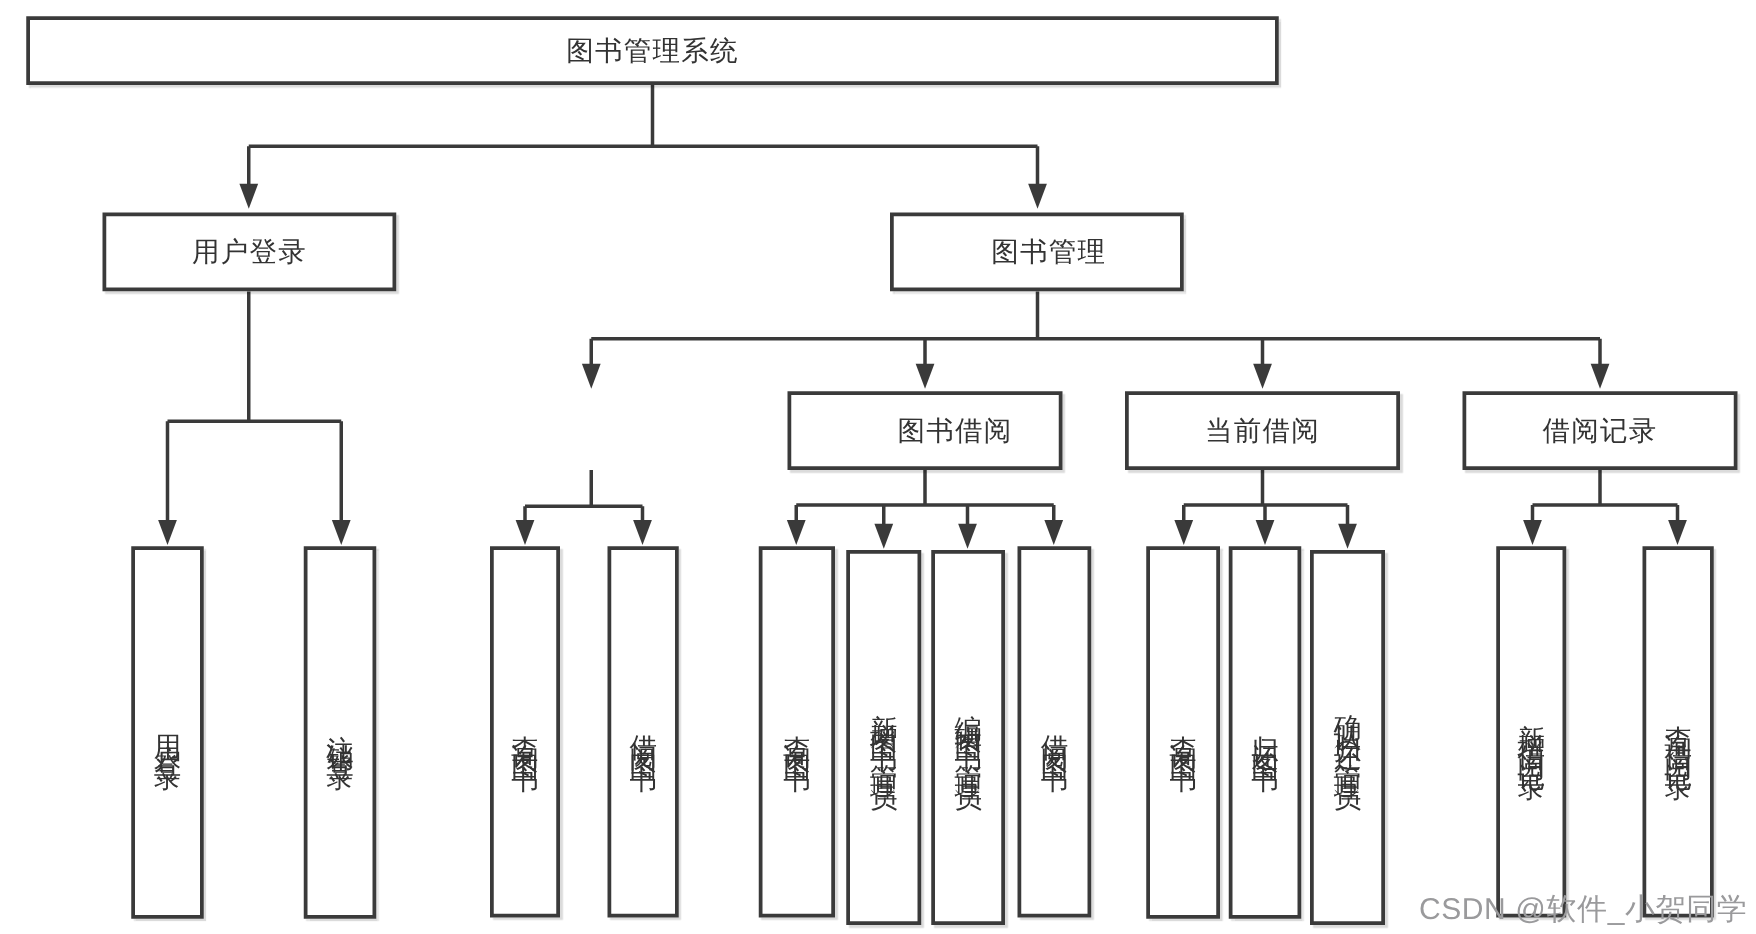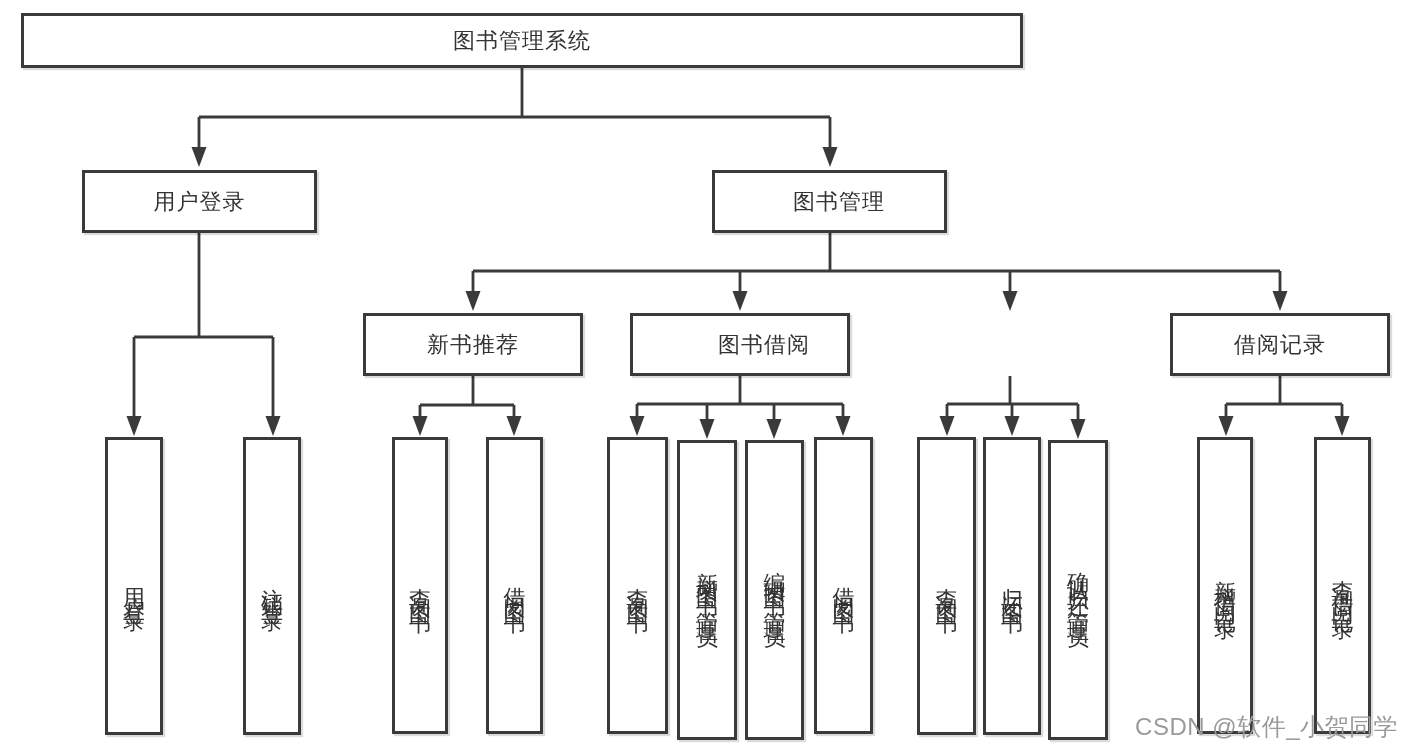--- a/index.html
+++ b/index.html
@@ -115,24 +115,24 @@
     <polygon points="1218.5,416 1233.5,416 1226,436"></polygon>
     <polygon points="1334.5,416 1349.5,416 1342,436"></polygon>
   </svg>
 
   <div class="hbox" style="left:21px; top:13px; width:1002px; height:55px;">图书管理系统</div>
 
   <div class="hbox" style="left:82px; top:170px; width:235px; height:63px;">用户登录</div>
 
   <div class="hbox" style="left:712px; top:170px; width:235px; height:63px;padding-left:19px;">图书管理</div>
 
-  <div class="hbox" style="left:363px; top:313px; width:220px; height:63px;">新书推荐</div>
 
   <div class="hbox" style="left:630px; top:313px; width:220px; height:63px;padding-left:48px;">图书借阅</div>
 
+  <div class="hbox" style="left:900px; top:313px; width:220px; height:63px;">当前借阅</div>
 
   <div class="hbox" style="left:1170px; top:313px; width:220px; height:63px;">借阅记录</div>
 
   <div class="vbox" style="left:105px; top:437px; width:58px; height:298px;">
     <span class="vtext">用户登录</span>
   </div>
   <div class="vbox" style="left:243px; top:437px; width:58px; height:298px;">
     <span class="vtext">注销登录</span>
   </div>
 

